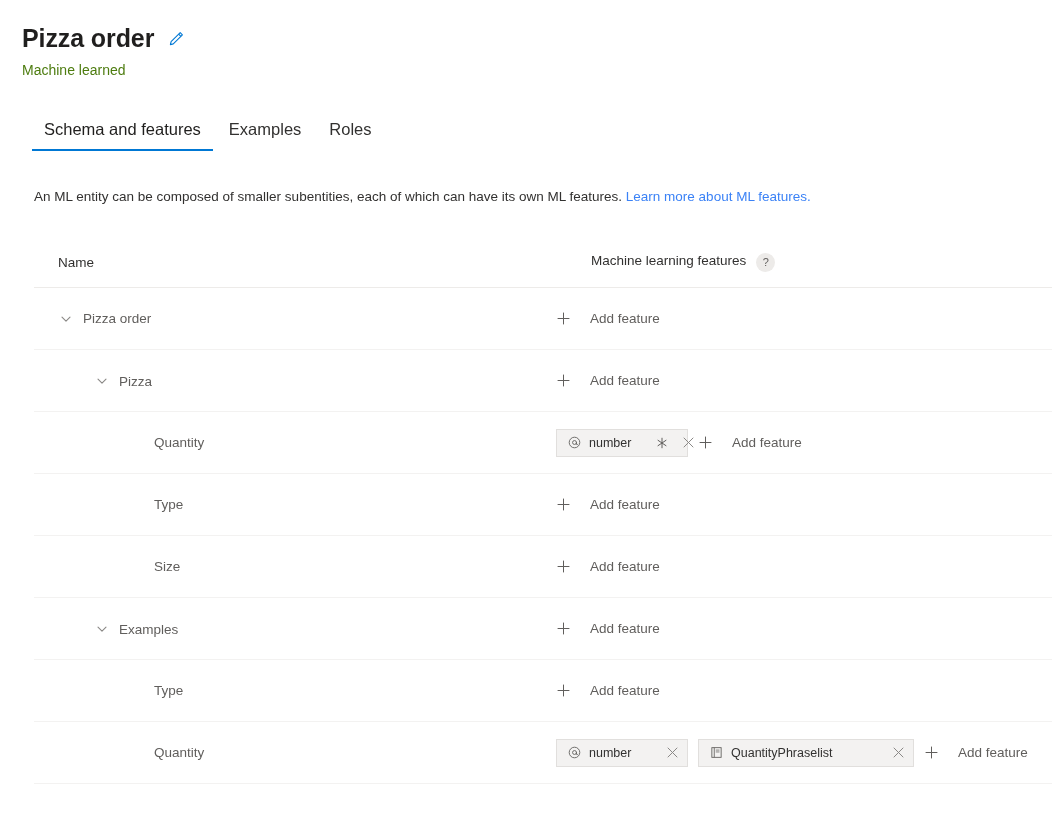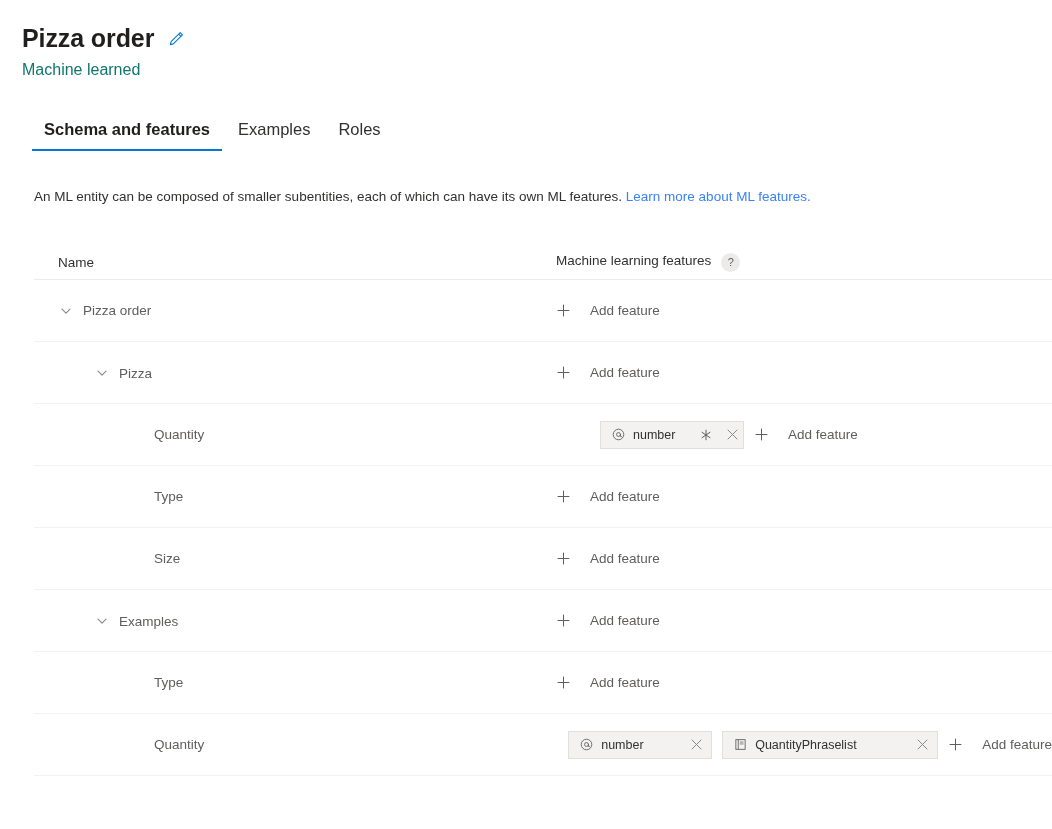--- a/index.html
+++ b/index.html
@@ -36,43 +36,43 @@
     display: inline-flex;
     align-items: center;
     justify-content: center;
     width: 20px;
     height: 20px;
     cursor: pointer;
     margin-top: 2px;
   }
   .subtitle {
     margin-top: 8px;
-    font-size: 16px;
-    color: #0f766e;
+    font-size: 14px;
+    color: #4d7c0f;
     line-height: 16px;
   }
 
   
   .tabs {
     margin-top: 40px;
     padding-left: 30px;
     display: flex;
     align-items: flex-end;
     gap: 0px;
   }
   .tab {
     position: relative;
     padding: 0 14px 11px 14px;
     font-size: 16.5px;
     color: #323130;
     cursor: pointer;
     line-height: 22px;
   }
   .tab.active {
-    font-weight: 700;
+    font-weight: 400;
     color: #201f1e;
   }
   .tab.active::after {
     content: "";
     position: absolute;
     left: 2px;
     right: 2px;
     bottom: 0;
     height: 2px;
     background: #0078d4;
@@ -95,21 +95,22 @@
   .table {
     margin-top: 38px;
     margin-left: 34px;
     width: 1018px;
   }
   .thead {
     display: flex;
     align-items: center;
     height: 34px;
     border-bottom: 1px solid #edebe9;
-    padding-bottom: 0;
+    padding-bottom: 8px;
+    gap: 35px;
   }
   .th-name {
     width: 522px;
     padding-left: 24px;
     font-size: 13.5px;
     color: #323130;
     box-sizing: border-box;
   }
   .th-features {
     display: flex;
@@ -200,21 +201,21 @@
   .chip-btn {
     display: inline-flex;
     align-items: center;
     justify-content: center;
     width: 18px;
     height: 18px;
     cursor: pointer;
     color: #605e5c;
     flex: 0 0 auto;
   }
-  .chip-number { width: 144px; margin-left: 44px; }
+  .chip-number { width: 132px; }
   .chip-phraselist { width: 216px; }
 
   .add-feature {
     display: inline-flex;
     align-items: center;
     gap: 20px;
     font-size: 13.5px;
     color: #605e5c;
     cursor: pointer;
     white-space: nowrap;

